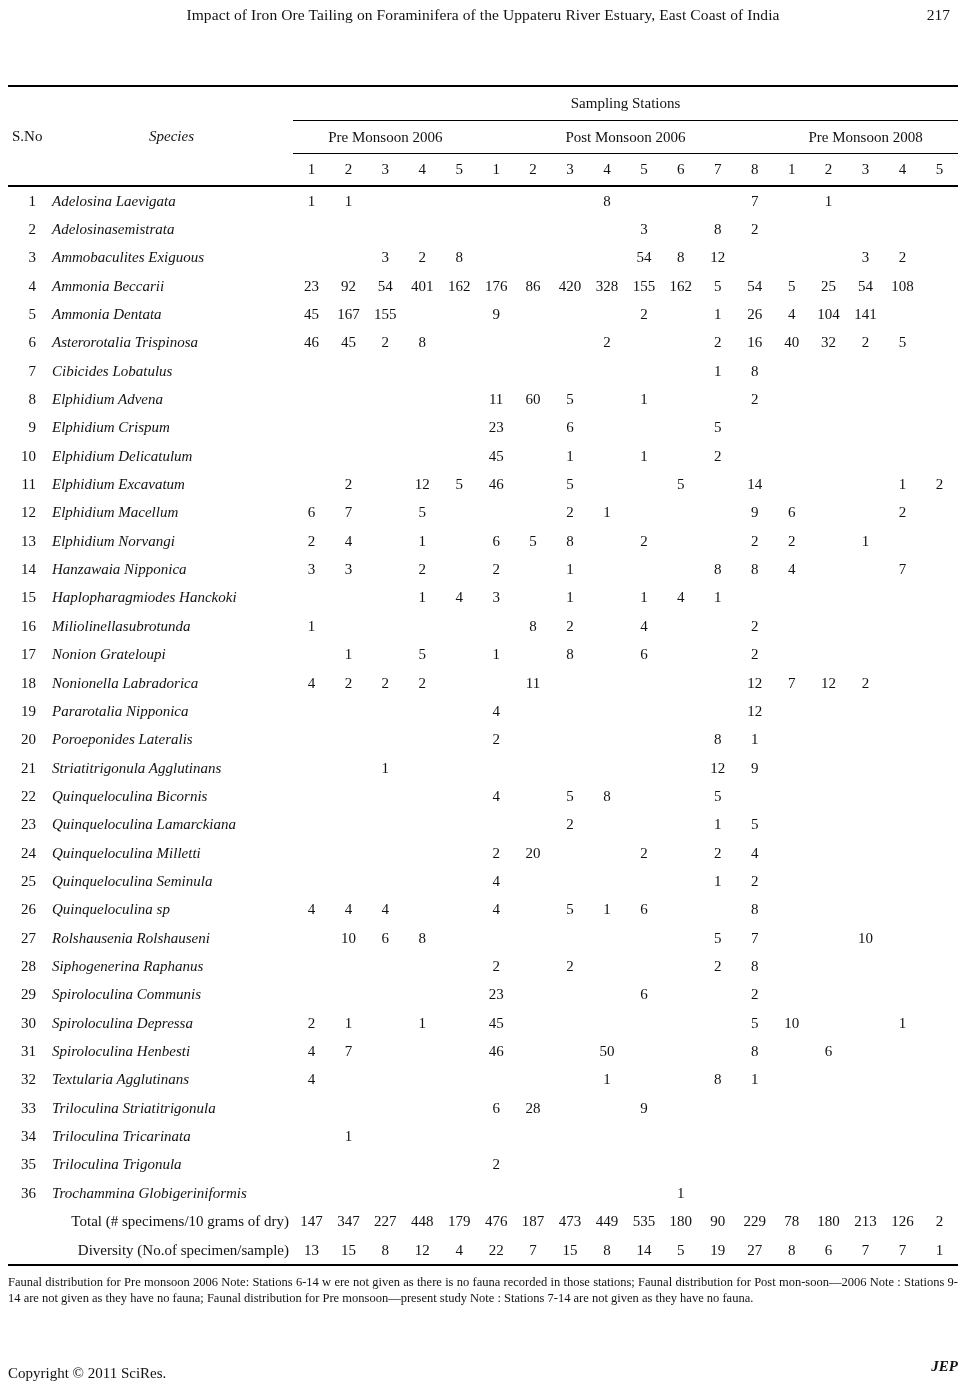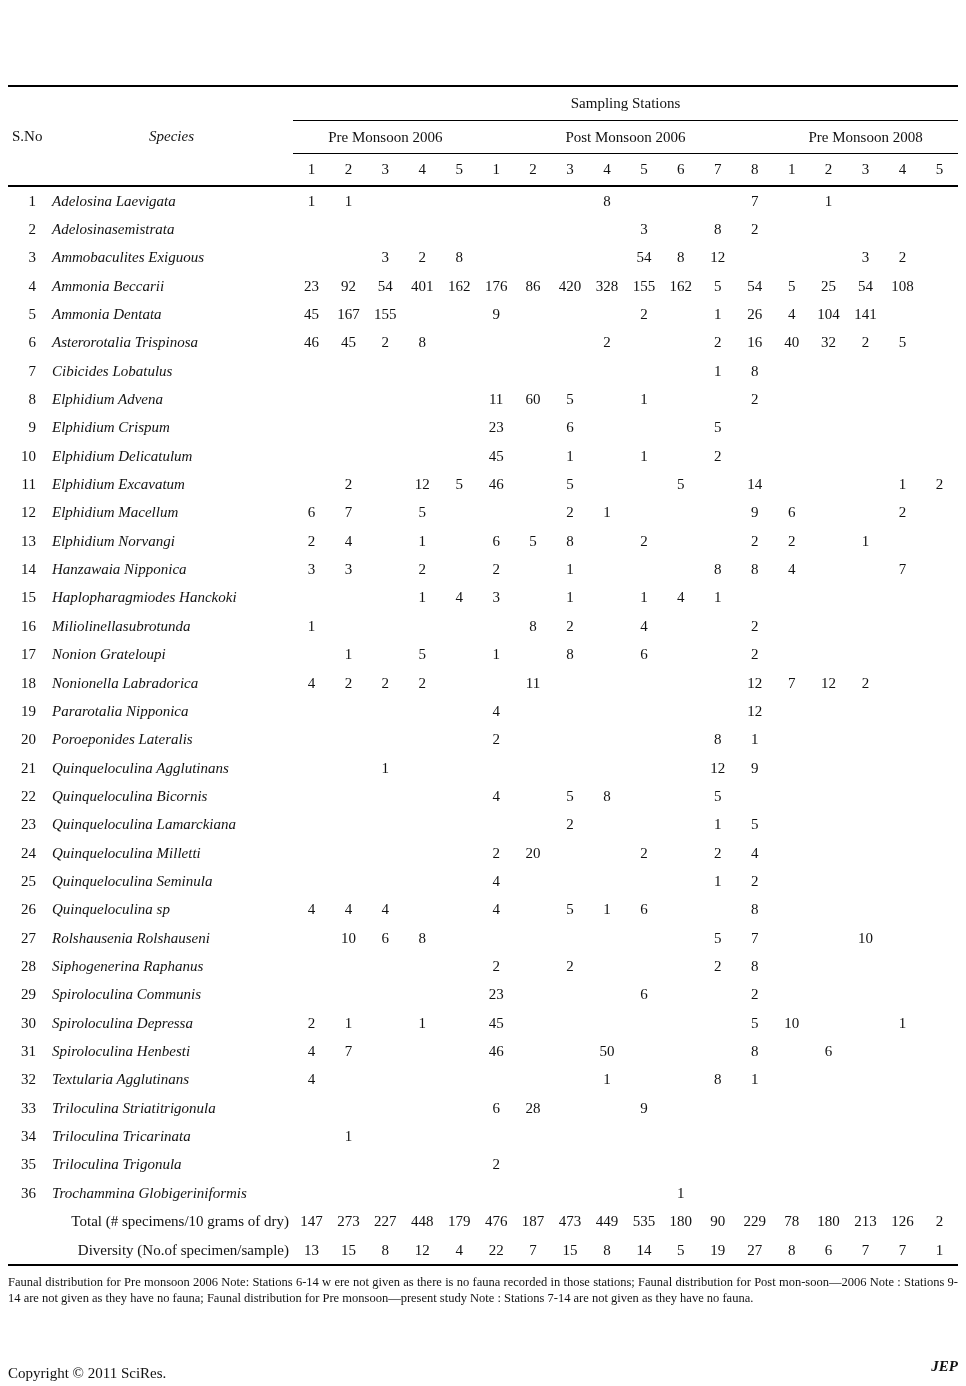--- a/index.html
+++ b/index.html
@@ -44,20 +44,24 @@
     position:absolute; top:1358px; left:8px; right:8px; height:22px; font-size:15px;
   }
   .footer-left { position:absolute; left:0; top:7px; }
   .footer-right { position:absolute; right:0; top:0; font-weight:bold; font-style:italic; }
 </style>
 </head>
 <body>
 
 <div class="page">
 
+  <div class="page-header">
+    <div class="page-title">Impact of Iron Ore Tailing on Foraminifera of the Uppateru River Estuary, East Coast of India</div>
+    <div class="page-number">217</div>
+  </div>
 
 
   <table class="faunal">
     <colgroup>
       <col class="c-sno">
       <col class="c-species">
     <col class="c-station">
         <col class="c-station">
         <col class="c-station">
         <col class="c-station">
@@ -544,21 +548,21 @@
           <td class="count-cell">8</td>
           <td class="count-cell">1</td>
           <td class="count-cell"></td>
           <td class="count-cell"></td>
           <td class="count-cell"></td>
           <td class="count-cell"></td>
           <td class="count-cell"></td>
         </tr>
         <tr>
           <td class="sno-cell">21</td>
-          <td class="species-cell">Quinqueloculina Agglutinans</td>
+          <td class="species-cell">Striatitrigonula Agglutinans</td>
           <td class="count-cell"></td>
           <td class="count-cell"></td>
           <td class="count-cell">1</td>
           <td class="count-cell"></td>
           <td class="count-cell"></td>
           <td class="count-cell"></td>
           <td class="count-cell"></td>
           <td class="count-cell"></td>
           <td class="count-cell"></td>
           <td class="count-cell"></td>
@@ -897,21 +901,21 @@
           <td class="count-cell"></td>
           <td class="count-cell"></td>
           <td class="count-cell"></td>
           <td class="count-cell"></td>
           <td class="count-cell"></td>
           <td class="count-cell"></td>
         </tr>
         <tr class="total-row">
           <td class="summary-label" colspan="2">Total (# specimens/10 grams of dry)</td>
           <td class="count-cell">147</td>
-          <td class="count-cell">273</td>
+          <td class="count-cell">347</td>
           <td class="count-cell">227</td>
           <td class="count-cell">448</td>
           <td class="count-cell">179</td>
           <td class="count-cell">476</td>
           <td class="count-cell">187</td>
           <td class="count-cell">473</td>
           <td class="count-cell">449</td>
           <td class="count-cell">535</td>
           <td class="count-cell">180</td>
           <td class="count-cell">90</td>

